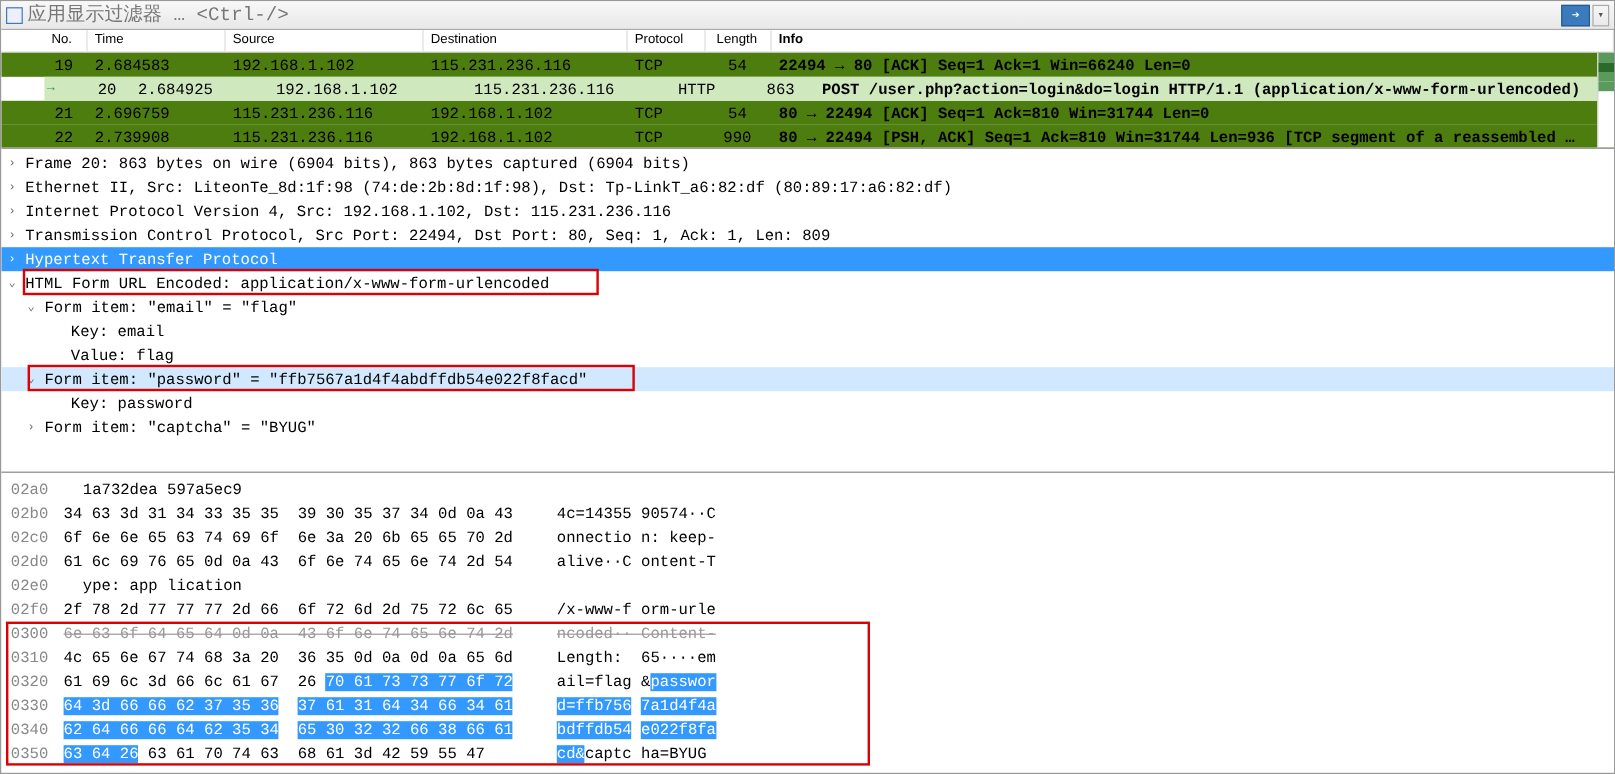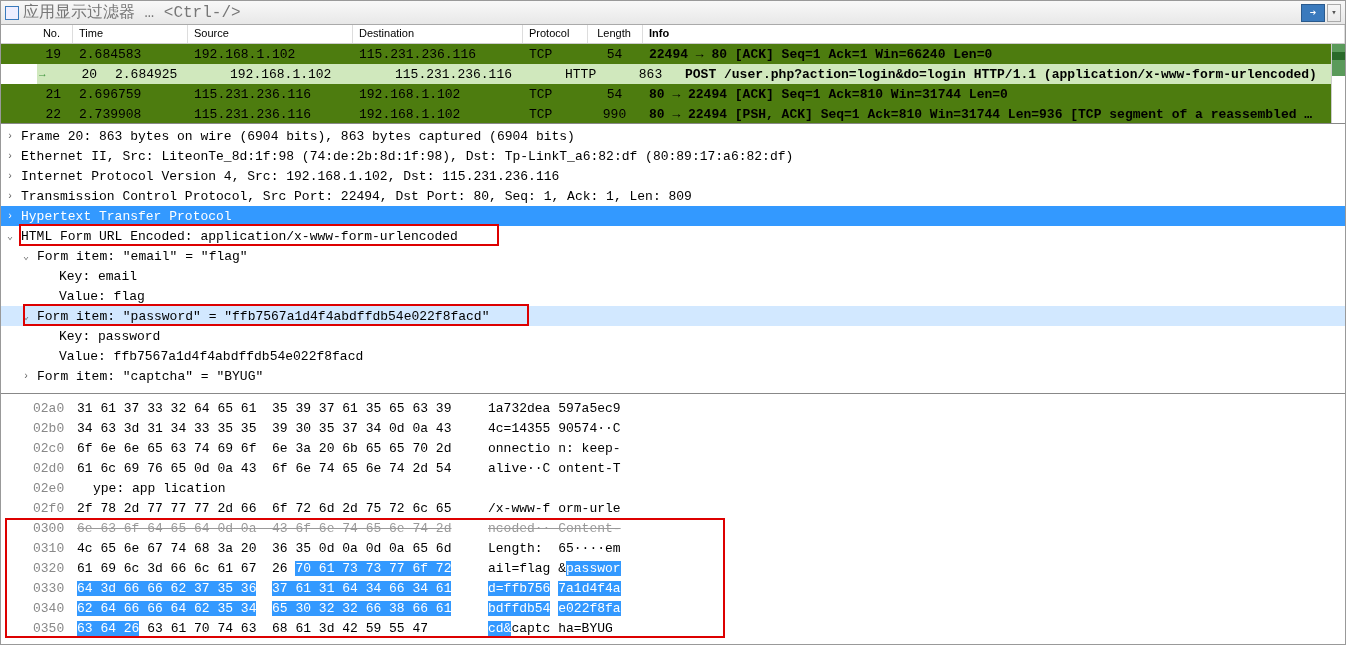--- a/index.html
+++ b/index.html
@@ -132,21 +132,21 @@
     overflow: auto;
     padding: 4px 0;
     position: relative;
   }
   .hex-row {
     display: flex;
     height: 20px;
     align-items: center;
     padding-left: 8px;
   }
-  .hex-off { width: 44px; color: #888; margin-left: 24px; }
+  .hex-off { width: 44px; color: #888; }
   .hex-bytes { width: 395px; white-space: pre; }
   .hex-gap   { width: 16px; }
   .hex-ascii { white-space: pre; }
   .hl { background: #3399ff; color: #fff; }
 </style>
 </head>
 <body>
 
 <div class="filter-bar">
   <span class="filter-icon"></span>
@@ -247,37 +247,33 @@
   <div class="tree-row ind3">
         <span>Value: flag</span>
       </div>
   <div class="tree-row ind1 faint-sel">
         <span class="exp">⌄</span>
         <span>Form item: "password" = "ffb7567a1d4f4abdffdb54e022f8facd"</span>
       </div>
   <div class="tree-row ind3">
         <span>Key: password</span>
       </div>
-  <div class="tree-row ind3">
-        <span>Value: ffb7567a1d4f4abdffdb54e022f8facd</span>
-      </div>
   <div class="tree-row ind1">
         <span class="exp">›</span>
         <span>Form item: "captcha" = "BYUG"</span>
       </div>
 </div>
 <div class="redbox" style="left:18px; top:100px; width:480px; height:22px;"></div>
 <div class="redbox" style="left:22px; top:180px; width:506px; height:22px;"></div>
 </div>
 
 <div style="position:relative">
 <div class="hex-pane" id="hex-rows">
       <div class="hex-row">
         <span class="hex-off">02a0</span>
-        <span class="hex-bytes" style="">31 61 37 33 32 64 65 61  35 39 37 61 35 65 63 39</span>
         <span class="hex-gap"></span>
         <span class="hex-ascii" style="">1a732dea 597a5ec9</span>
       </div>
       <div class="hex-row">
         <span class="hex-off">02b0</span>
         <span class="hex-bytes" style="">34 63 3d 31 34 33 35 35  39 30 35 37 34 0d 0a 43</span>
         <span class="hex-gap"></span>
         <span class="hex-ascii" style="">4c=14355 90574··C</span>
       </div>
       <div class="hex-row">

